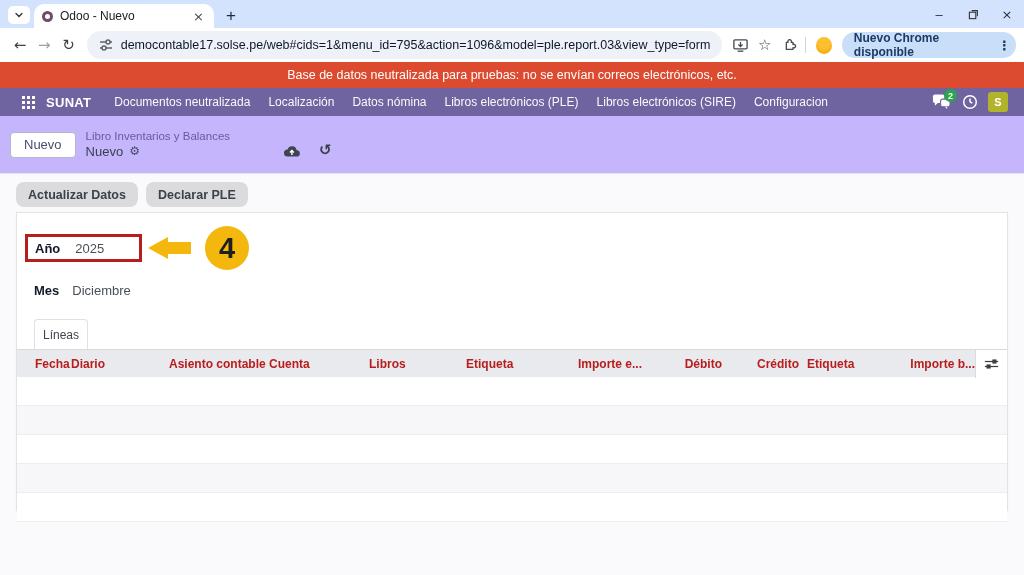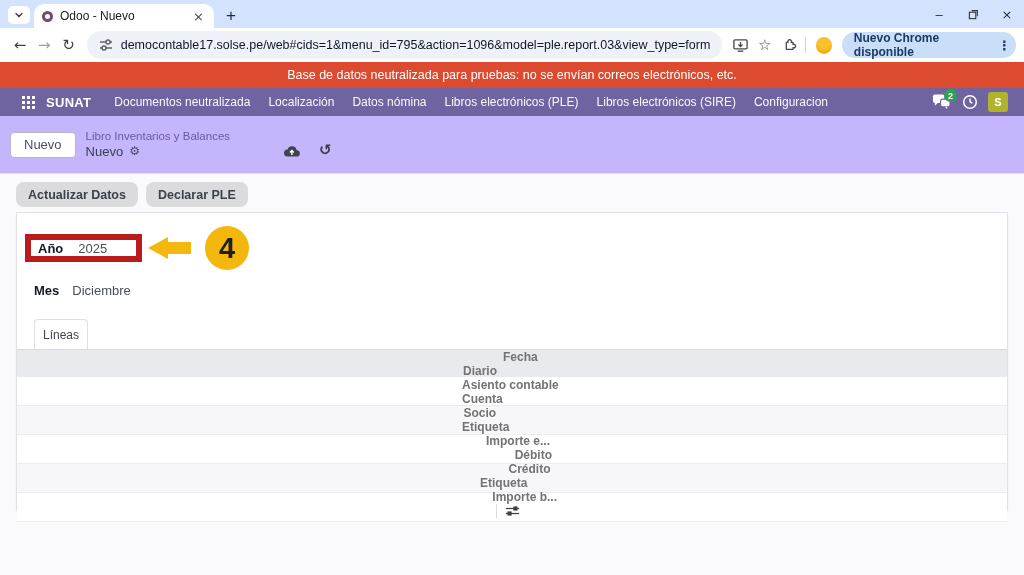--- a/index.html
+++ b/index.html
@@ -57,35 +57,35 @@
 
   
   .content { height:414px; background:#fafafc; position:relative; }
   .action-row { display:flex; gap:8px; padding:8px 0 0 16px; }
   .act-btn { height:25px; padding:0 12px; border:none; border-radius:8px; background:#dbdbde; color:#3b414d; font-size:12.5px; font-weight:bold; cursor:pointer; font-family:inherit; }
   .act-btn.active { background:#6e61a4; color:#fff; }
 
   .sheet { position:absolute; left:16px; top:38px; width:992px; height:299px; background:#fff; border:1px solid #e2e3e7; box-shadow:0 1px 2px rgba(0,0,0,.04); }
 
   .year-row { display:flex; align-items:center; margin:13px 0 0 8px; }
-  .hl-box { width:117px; height:28px; border:6px solid #b91c1c; display:flex; align-items:center; background:#fff; }
+  .hl-box { width:117px; height:28px; border:3px solid #b91c1c; display:flex; align-items:center; background:#fff; }
   .fld-label { font-size:13px; font-weight:bold; color:#111827; }
   .fld-value { font-size:13px; color:#4a4f57; }
   .hl-box .fld-label { margin-left:7px; }
   .hl-box .fld-value { margin-left:15px; }
   .ann-arrow { display:flex; align-items:center; margin-left:6px; }
   .ann-arrow .head { width:0; height:0; border-top:11px solid transparent; border-bottom:11px solid transparent; border-right:20px solid #f4b70d; }
   .ann-arrow .shaft { width:23px; height:12px; background:#f4b70d; }
   .ann-circle { width:44px; height:44px; border-radius:50%; background:#f4b70d; color:#1f1f1f; font-size:29px; font-weight:bold; display:flex; align-items:center; justify-content:center; margin-left:14px; }
 
   .month-row { display:flex; align-items:center; margin:13px 0 0 17px; gap:13px; }
 
   .lines-tab { margin:21px 0 0 17px; width:54px; height:30px; background:#fff; border:1px solid #dfe1e5; border-bottom:none; border-radius:4px 4px 0 0; display:flex; align-items:center; justify-content:center; font-size:12px; color:#41454d; cursor:pointer; }
 
-  .grid-header { height:28px; background:#e9eaee; border-top:1px solid #d9dade; display:flex; align-items:center; font-size:12px; font-weight:bold; color:#737373;flex-direction:column; }
+  .grid-header { height:28px; background:#e9eaee; border-top:1px solid #d9dade; display:flex; align-items:center; font-size:12px; font-weight:bold; color:#b91c1c; }
   .gh { flex:none; white-space:nowrap; overflow:hidden; }
   .gh.r { text-align:right; }
   .c0{width:54px; padding-left:18px;} .c1{width:98px;} .c2{width:100px;} .c3{width:100px;}
   .c4{width:97px;} .c5{width:100px;} .c6{width:76px;} .c7{width:80px;} .c8{width:77px;}
   .c9{width:80px; padding-left:8px;} .spacer{flex:1;} .c10{width:90px;}
   .optcol-cell { width:32px; height:28px; background:#fff; border-left:1px solid #d9dade; display:flex; align-items:center; justify-content:center; cursor:pointer; }
 
   .grid-row { height:29px; border-bottom:1px solid #ededf0; background:#fff; cursor:pointer; }
   .grid-row:nth-child(even) { background:#f7f7f9; }
 
@@ -248,21 +248,21 @@
       <span class="fld-value">Diciembre</span>
     </div>
 
     <div class="lines-tab">Líneas</div>
 
     <div class="grid-header">
       <span class="gh c0">Fecha</span>
       <span class="gh c1">Diario</span>
       <span class="gh c2">Asiento contable</span>
       <span class="gh c3">Cuenta</span>
-      <span class="gh c4">Socio</span>
+      <span class="gh c4">Libros</span>
       <span class="gh c5">Etiqueta</span>
       <span class="gh c6 r">Importe e...</span>
       <span class="gh c7 r">Débito</span>
       <span class="gh c8 r">Crédito</span>
       <span class="gh c9">Etiqueta</span>
       <span class="spacer"></span>
       <span class="gh c10 r">Importe b...</span>
       <span class="optcol-cell">
         <svg width="15" height="14" viewBox="0 0 18 14">
             <line x1="1" y1="4" x2="17" y2="4" stroke="#3c4043" stroke-width="1.5"></line>

